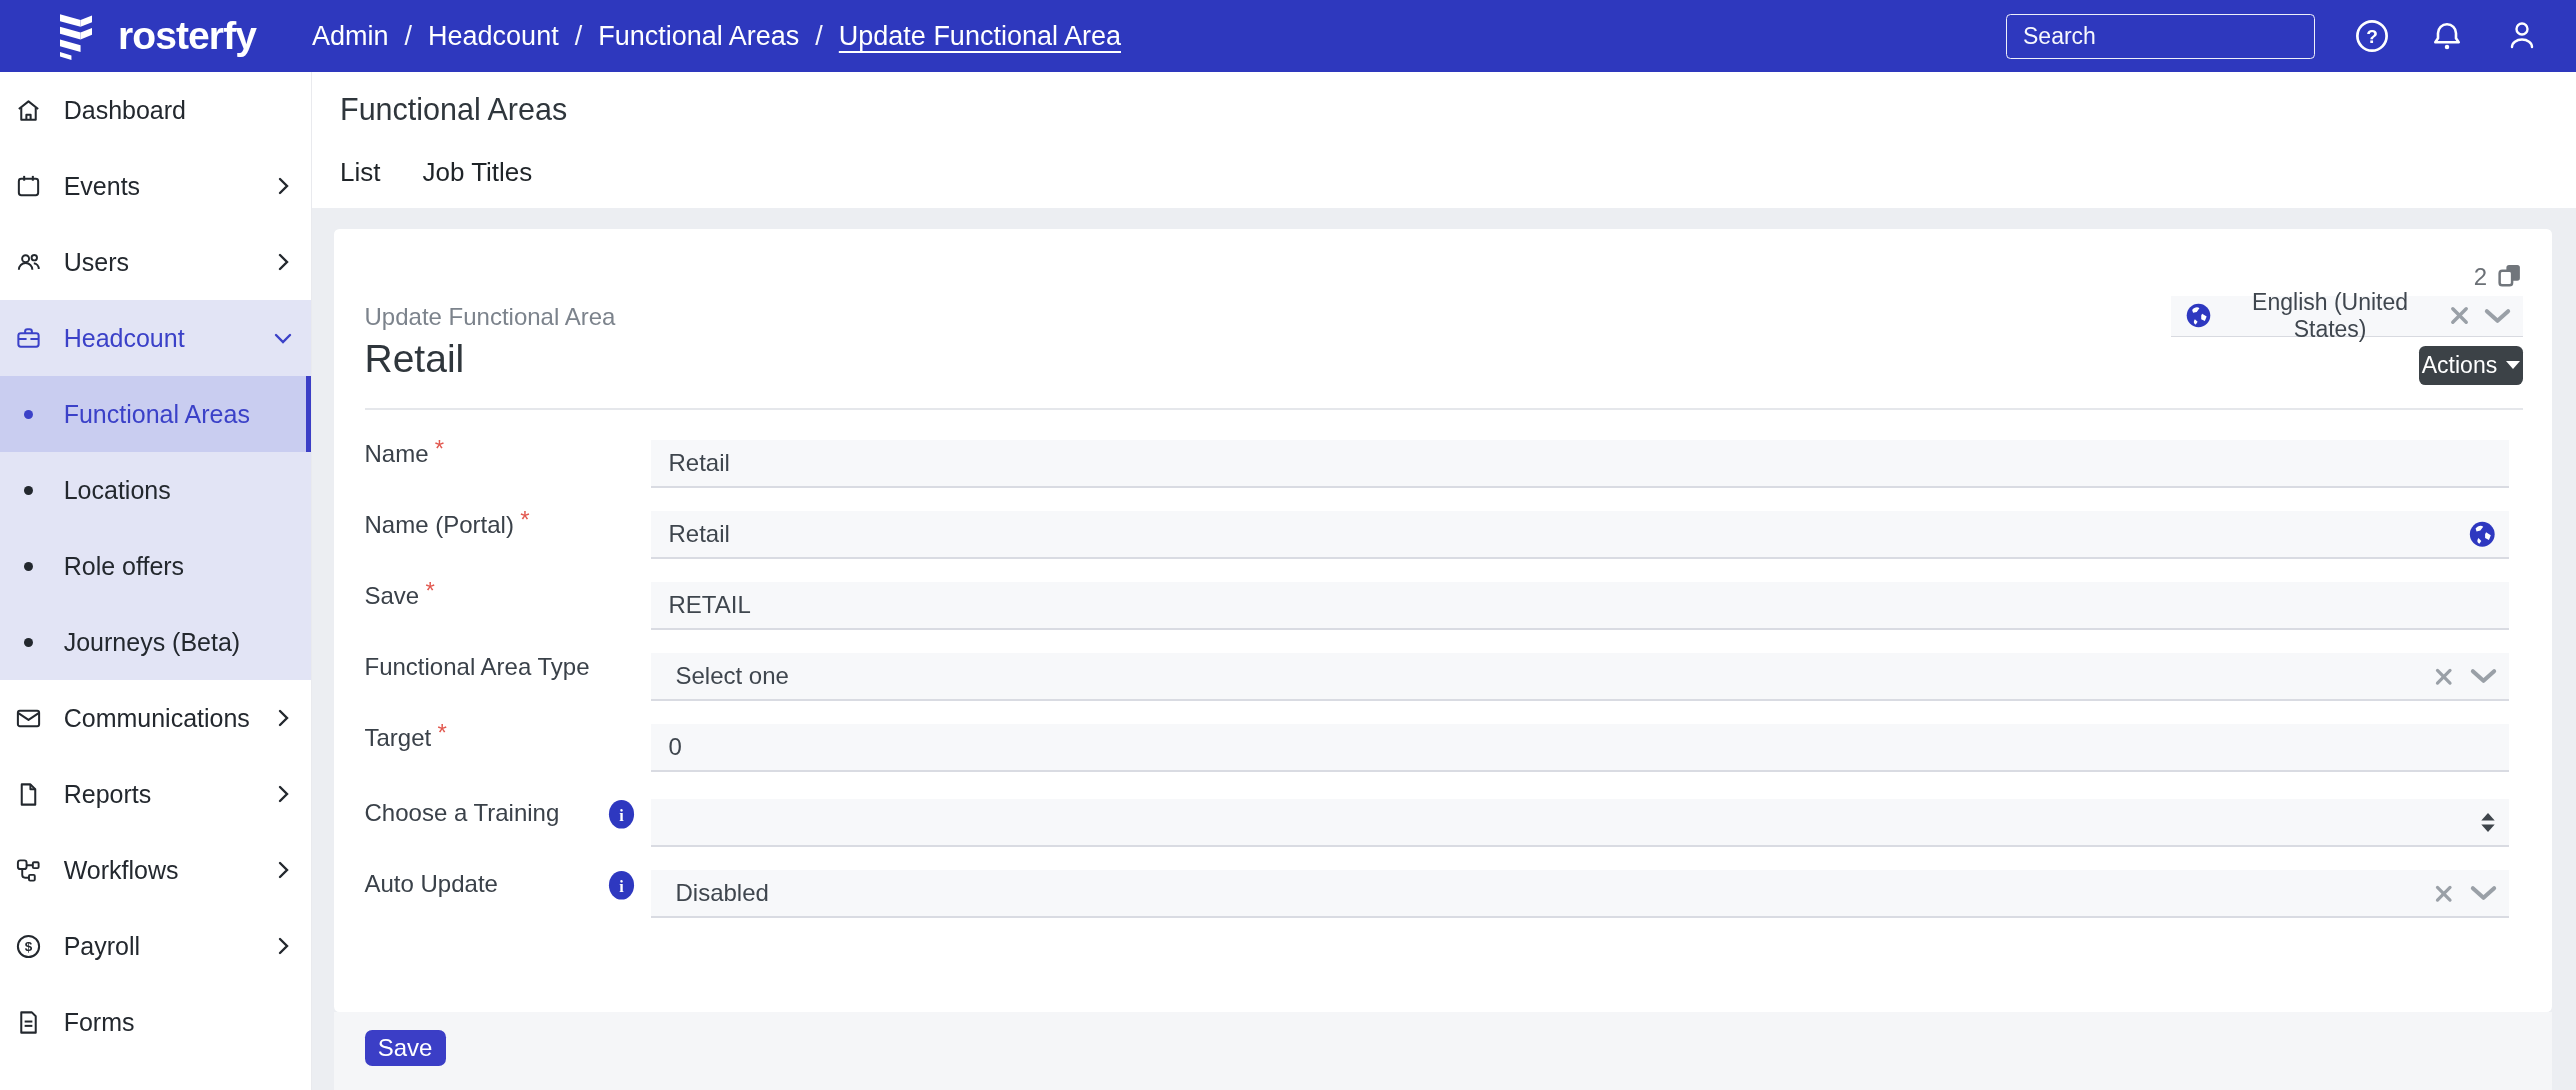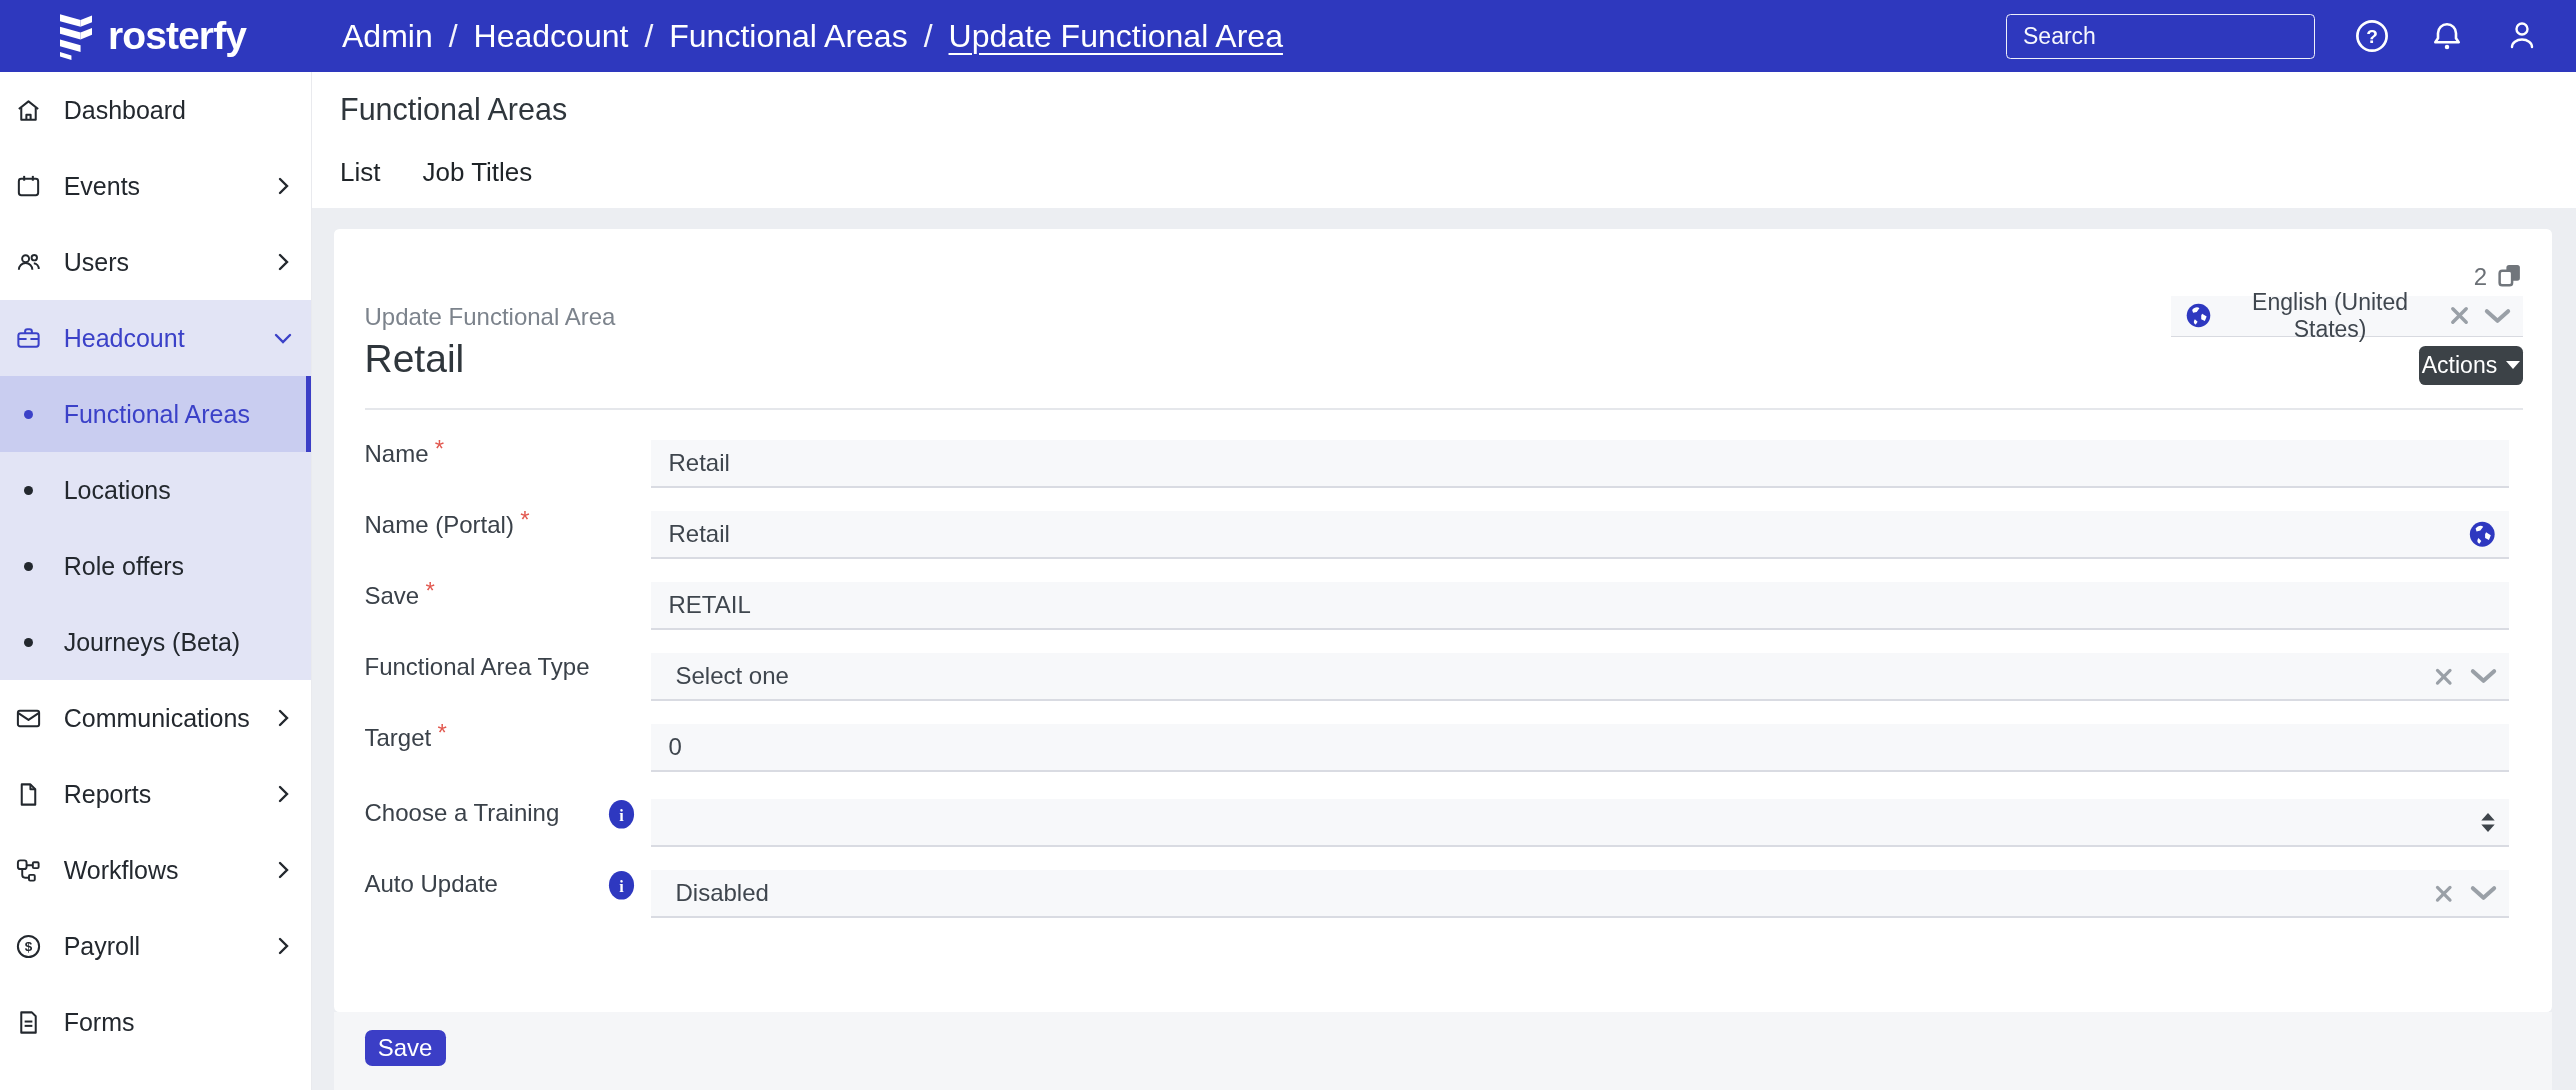--- a/index.html
+++ b/index.html
@@ -1,24 +1,24 @@
 <!DOCTYPE html>
 <html style="font-size:14.4px"><head>
 <meta charset="utf-8">
 <style>
   * { margin:0; padding:0; box-sizing:border-box; }
   html,body { width:2576px; height:1091px; overflow:hidden; background:#fff;
     font-family:"Liberation Sans", sans-serif; }
 
   
   .topbar { height:72px; background:#2E38BE; display:flex; align-items:center; color:#fff; }
-  .logo-wrap { width:312px; flex:0 0 312px; display:flex; align-items:center; padding-left:57px; gap:13px; }
+  .logo-wrap { width:312px; flex:0 0 312px; display:flex; align-items:center; padding-left:57px; gap:23px; }
   .logo-mark { width:38px; height:48px; }
   .logo-text { font-size:39px; font-weight:700; letter-spacing:-0.9px; }
-  .crumbs { display:flex; align-items:center; gap:16px; margin-left:30px; font-size:32px; }
+  .crumbs { display:flex; align-items:center; gap:16px; margin-left:0; font-size:27px; }
   .crumb { cursor:pointer; }
   .crumb.current { text-decoration:underline; text-underline-offset:6.3px; text-decoration-thickness:1.8px; }
   .crumb-sep { opacity:.95; }
   .topbar-right { margin-left:auto; display:flex; align-items:center; gap:39px; padding-right:36px; }
   .searchbox { width:309px; height:45px; border:1.8px solid rgba(255,255,255,.92); border-radius:4.5px;
     display:flex; align-items:center; padding:0 12.6px 0 16px; }
   .searchbox input { flex:1; background:transparent; border:none; outline:none; color:#84cc16; font-size:23px;
     font-family:inherit; }
   .searchbox input::placeholder { color:rgba(255,255,255,.96); }
   .tb-icon { display:flex; align-items:center; justify-content:center; cursor:pointer; }

